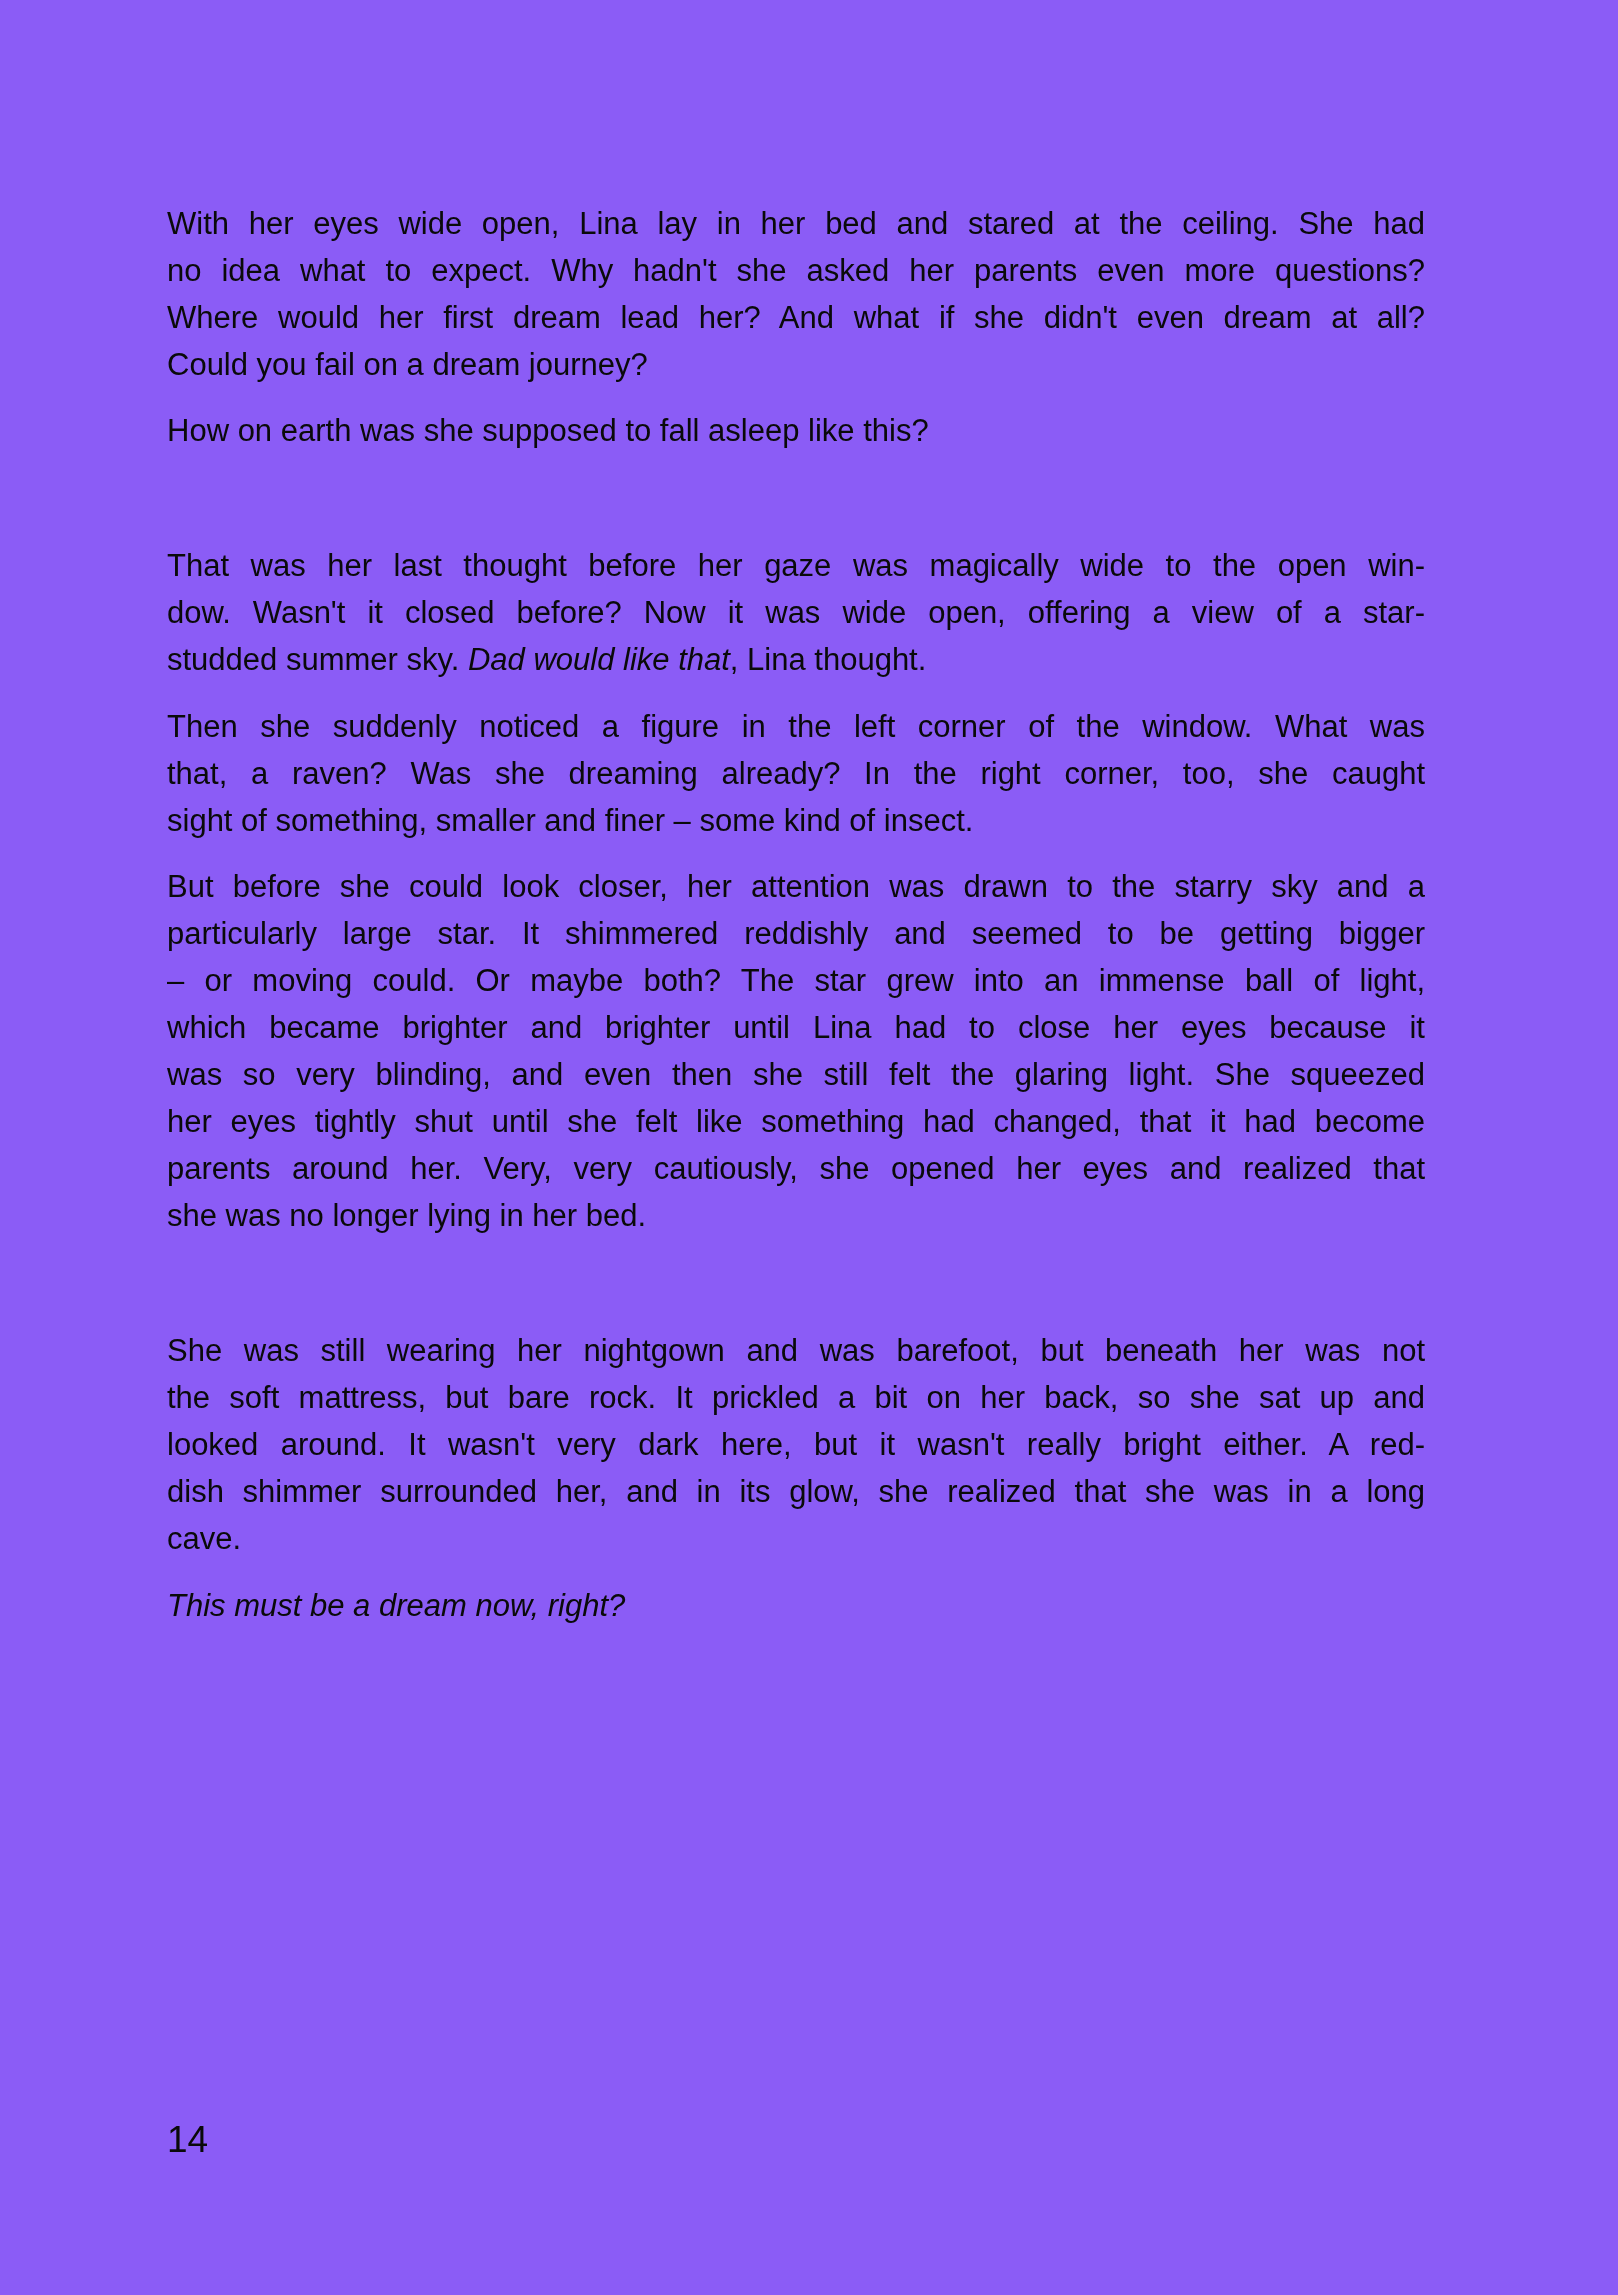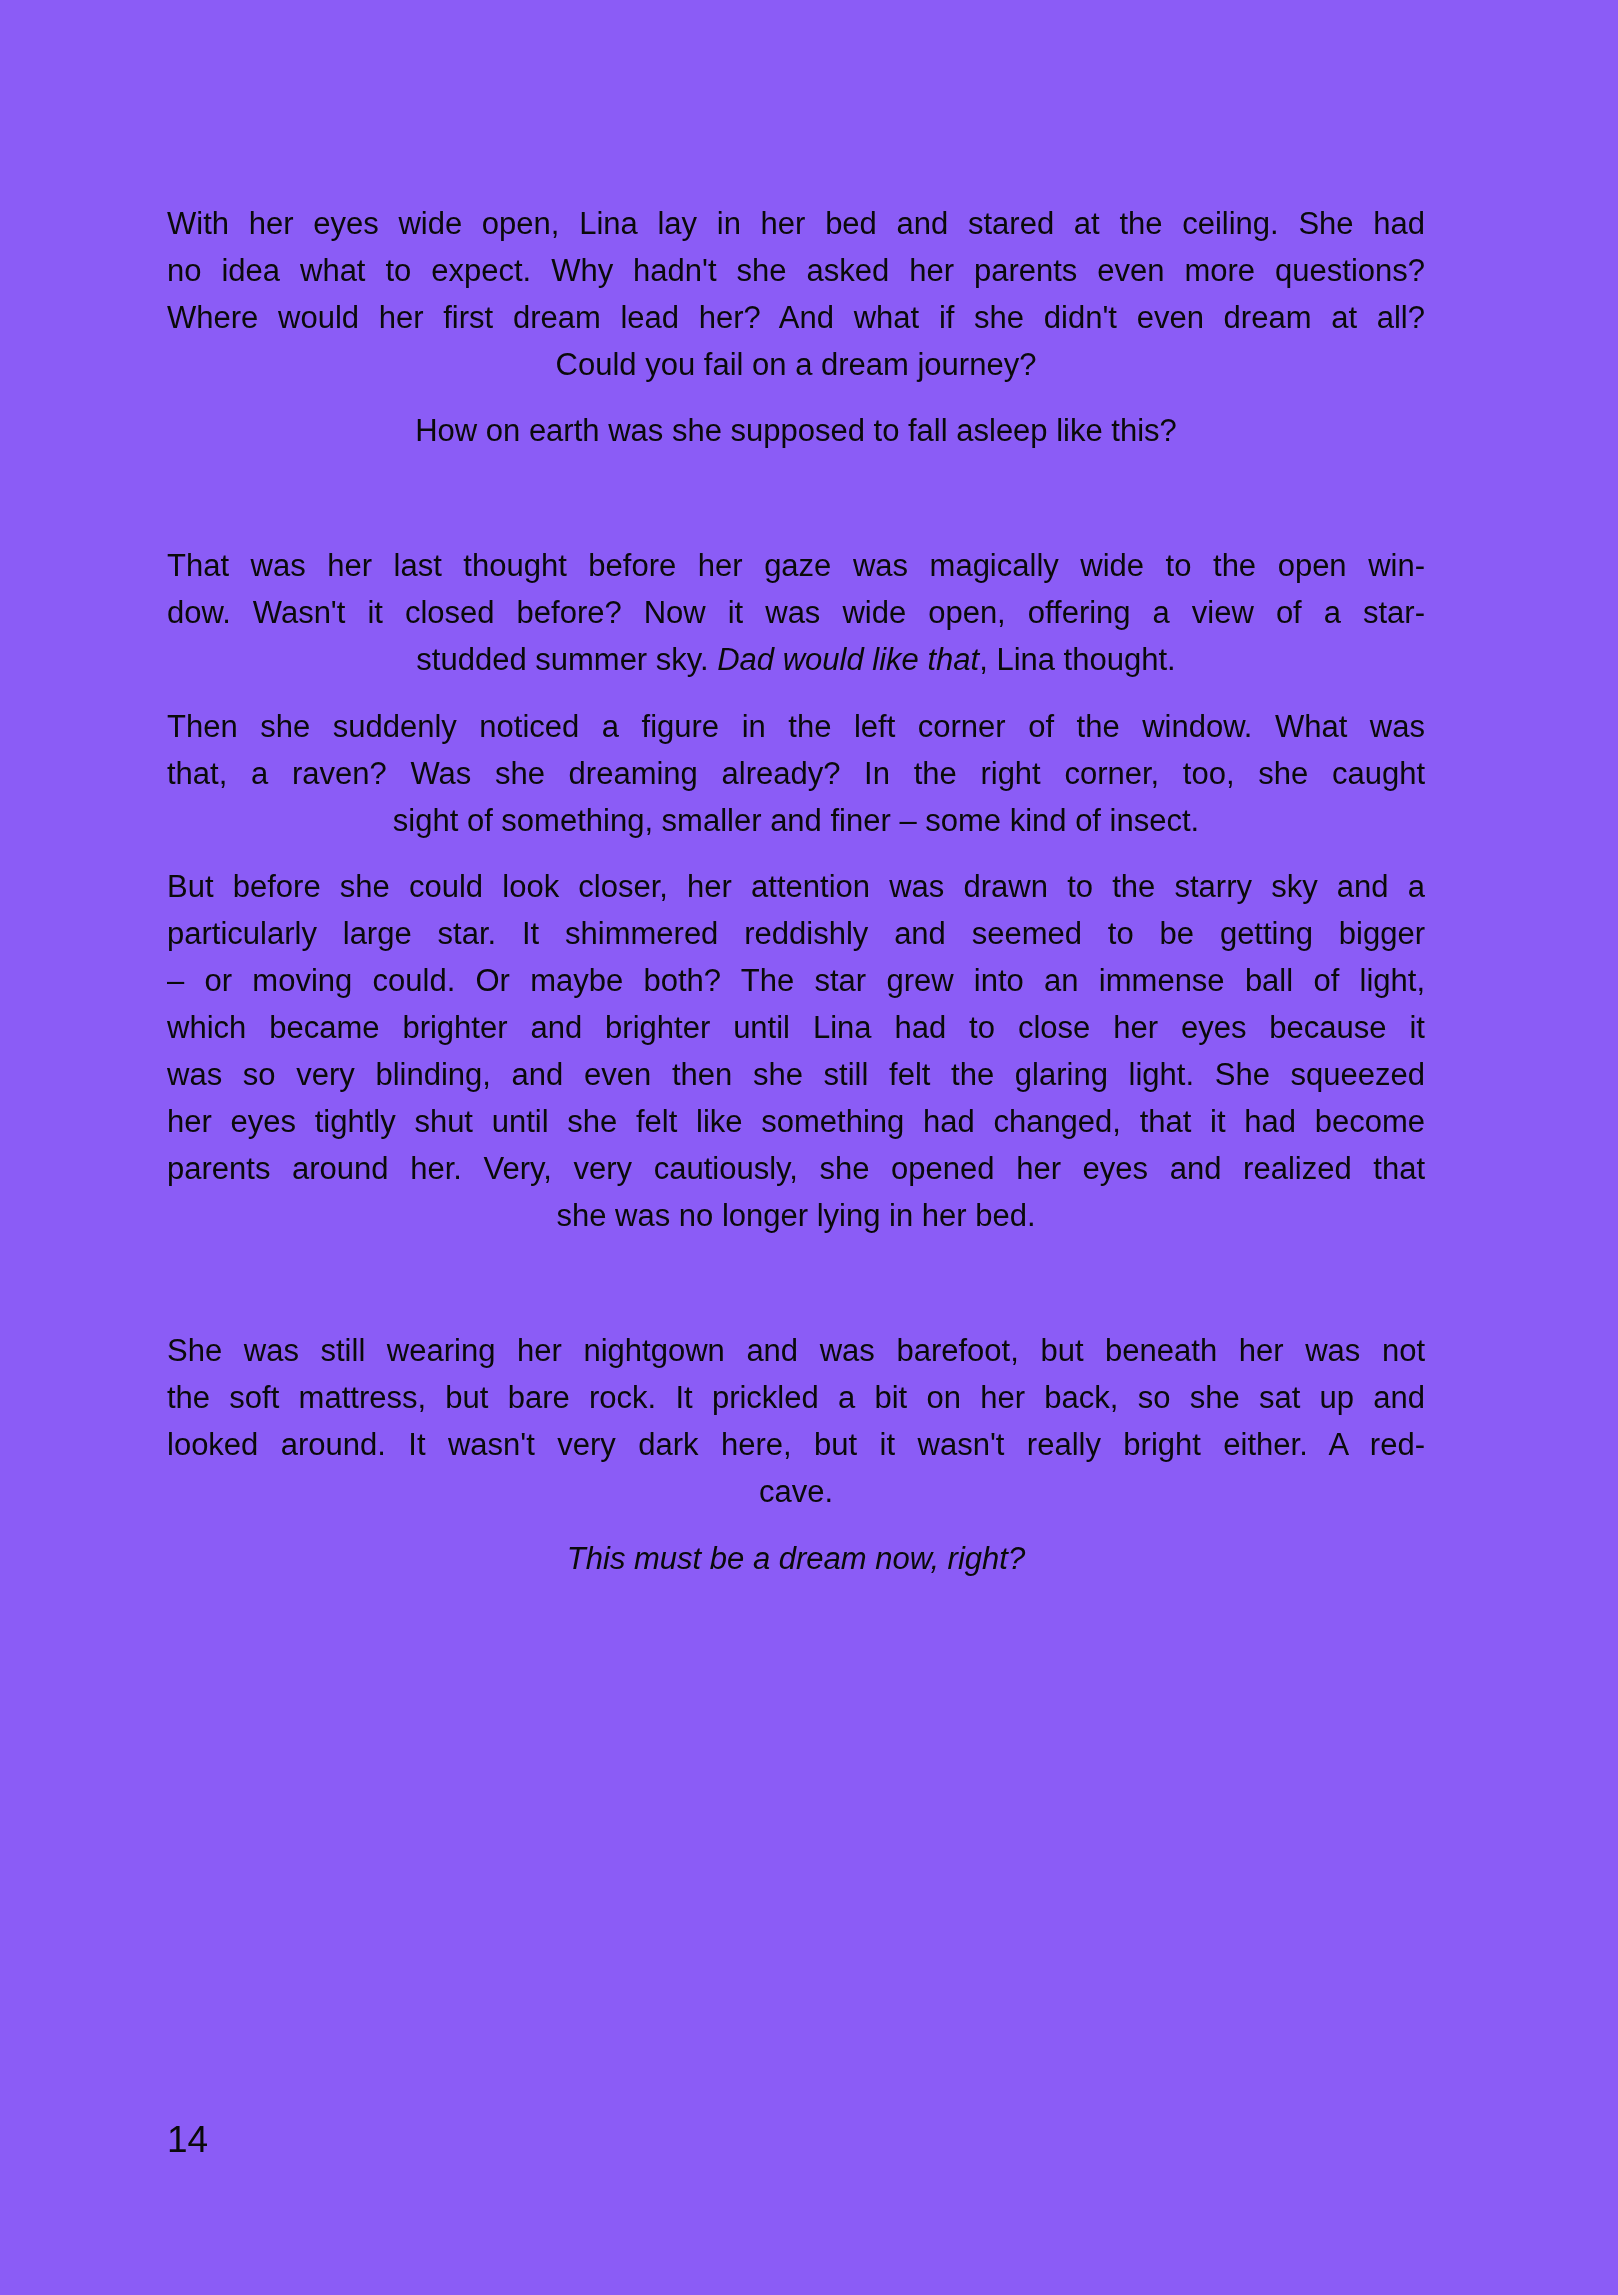--- a/index.html
+++ b/index.html
@@ -25,21 +25,21 @@
   .paragraph { margin: 0; }
   .paragraph.gap-normal  { margin-bottom: 19.4px; }
   .paragraph.gap-section { margin-bottom: 88px; }
   .paragraph.gap-none    { margin-bottom: 0; }
   .line {
     text-align: justify;
     text-align-last: justify;
     white-space: normal;
   }
   .line.last {
-    text-align: center;
+    text-align: left;
     text-align-last: auto;
   }
   .line em { font-style: italic; }
   .page-number {
     position: absolute;
     left: 167px;
     top: 2116px;
     font-size: 37px;
     line-height: 47px;
     font-weight: 400;
@@ -76,20 +76,21 @@
         <div class="line">which became brighter and brighter until Lina had to close her eyes because it</div>
         <div class="line">was so very blinding, and even then she still felt the glaring light. She squeezed</div>
         <div class="line">her eyes tightly shut until she felt like something had changed, that it had become</div>
         <div class="line">parents around her. Very, very cautiously, she opened her eyes and realized that</div>
         <div class="line last">she was no longer lying in her bed.</div>
       </div>
       <div class="paragraph gap-normal">
         <div class="line">She was still wearing her nightgown and was barefoot, but beneath her was not</div>
         <div class="line">the soft mattress, but bare rock. It prickled a bit on her back, so she sat up and</div>
         <div class="line">looked around. It wasn't very dark here, but it wasn't really bright either. A red-</div>
+        <div class="line">dish shimmer surrounded her, and in its glow, she realized that she was in a long</div>
         <div class="line last">cave.</div>
       </div>
       <div class="paragraph gap-none">
         <div class="line last"><em>This must be a dream now, right?</em></div>
       </div>
     </div>
   <div class="page-number">14</div>
 </div>
 
 

